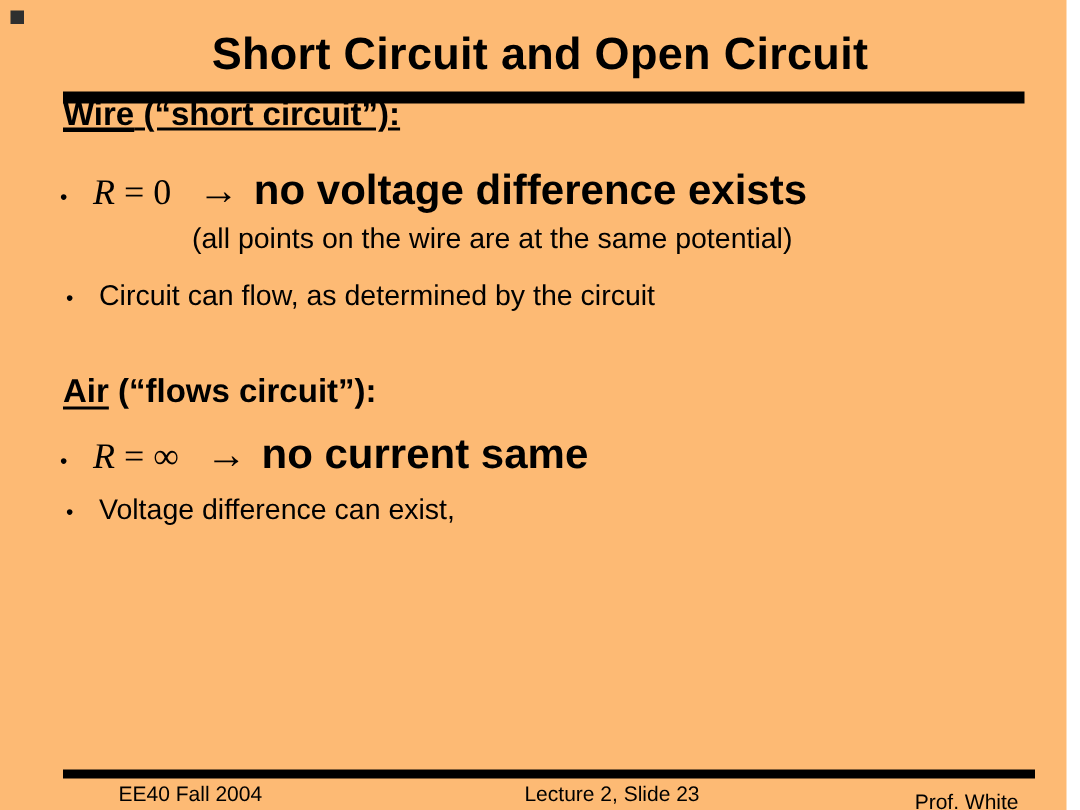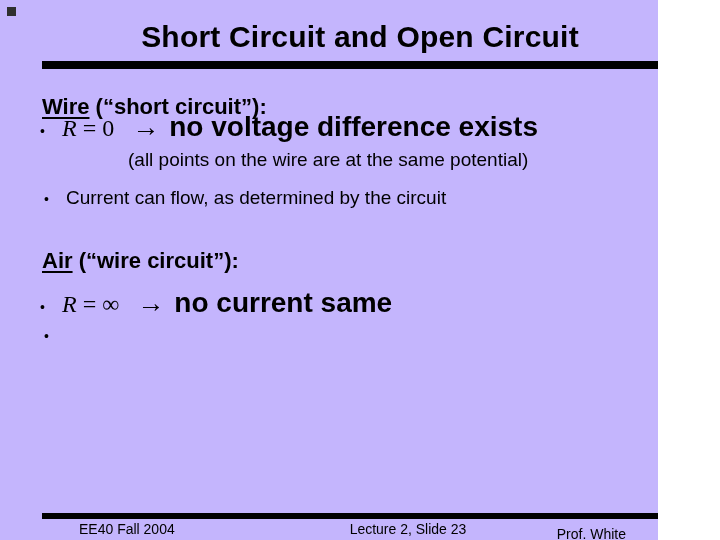--- a/index.html
+++ b/index.html
@@ -1,20 +1,20 @@
 <!DOCTYPE html>
 <html><head>
 <meta charset="utf-8">
 <style>
   html, body { margin: 0; padding: 0; background: #ffffff; }
   .slide {
     position: relative;
-    width: 658px;
+    width: 711px;
     height: 540px;
-    background: #c4b5fd;
+    background: #fdba74;
     color: #000000;
     font-family: "Liberation Sans", sans-serif;
     overflow: hidden;
   }
   .abs { position: absolute; }
 
   .corner-mark {
     top: 7px; left: 7px;
     width: 9px; height: 9px;
     background: #2f2f2f;
@@ -27,21 +27,21 @@
     font-weight: bold;
     letter-spacing: 0.2px;
   }
 
   .rule { background: #000000; }
   .rule-title  { top: 61px;  left: 42px; width: 641px; height: 8px; }
   .rule-footer { top: 513px; left: 42px; width: 648px; height: 6px; }
 
   .heading { font-size: 22px; font-weight: bold; white-space: pre; }
   .heading .term { text-decoration: underline; text-underline-offset: 3px; }
-  .heading-wire { top: 94px;  left: 42px; }
+  .heading-wire { top: 63px;  left: 42px; text-decoration: underline; }
   .heading-air  { top: 248px; left: 42px; }
 
   .bullet-row { display: flex; align-items: baseline; }
   .bullet-glyph {
     font-size: 14px;
     width: 22px;
     flex: 0 0 auto;
   }
   .formula {
     font-family: "Liberation Serif", serif;
@@ -92,35 +92,36 @@
     <span class="bullet-glyph">•</span>
     <span class="formula"><span class="var">R</span><span> = 0</span></span>
     <span class="arrow-glyph">→</span>
     <span class="bold-text">no voltage difference exists</span>
   </div>
 
   <div class="abs note">(all points on the wire are at the same potential)</div>
 
   <div class="abs bullet-row row-plain-1">
     <span class="bullet-glyph">•</span>
-    <span class="plain">Current can flow, as determined by the circuit</span>
+    <span class="plain">Circuit can flow, as determined by the circuit</span>
   </div>
 
-  <div class="abs heading heading-air"><span class="term">Air</span><span> (“wire circuit”):</span></div>
+  <div class="abs heading heading-air"><span class="term">Air</span><span> (“flows circuit”):</span></div>
 
   <div class="abs bullet-row row-bold-2">
     <span class="bullet-glyph">•</span>
     <span class="formula"><span class="var">R</span><span> = ∞</span></span>
     <span class="arrow-glyph">→</span>
     <span class="bold-text">no current same</span>
   </div>
 
   <div class="abs bullet-row row-plain-2">
     <span class="bullet-glyph">•</span>
     <span class="plain">
+      <span style="display:block">Voltage difference can exist,</span>
     </span>
   </div>
 
   <div class="abs rule rule-footer"></div>
 
   <div class="abs footer-text footer-course">EE40 Fall 2004</div>
   <div class="abs footer-text footer-center">Lecture 2, Slide 23</div>
   <div class="abs footer-text footer-author">Prof. White</div>
 
 </div>

